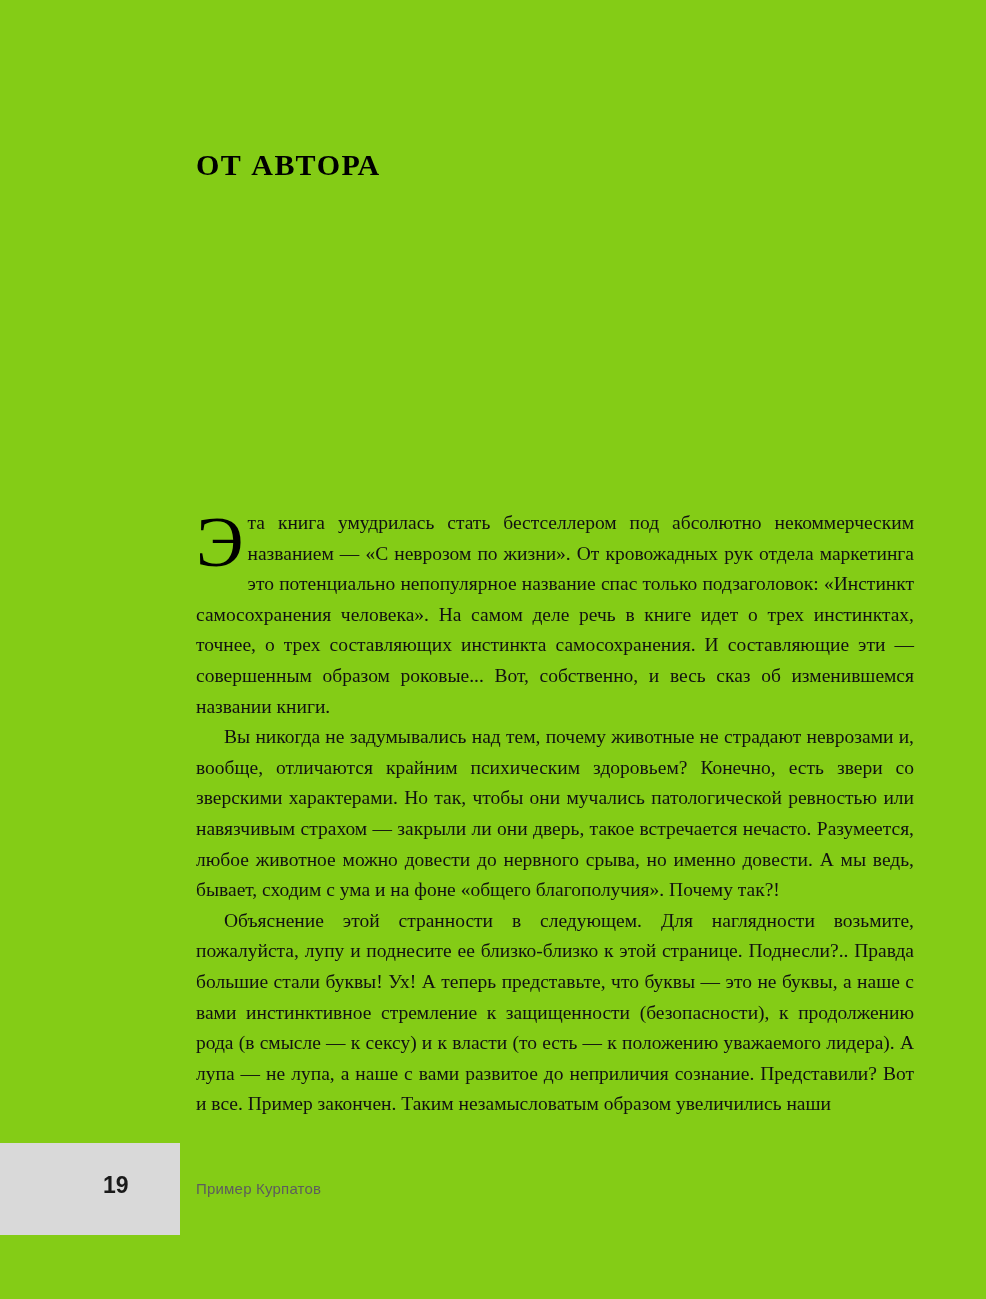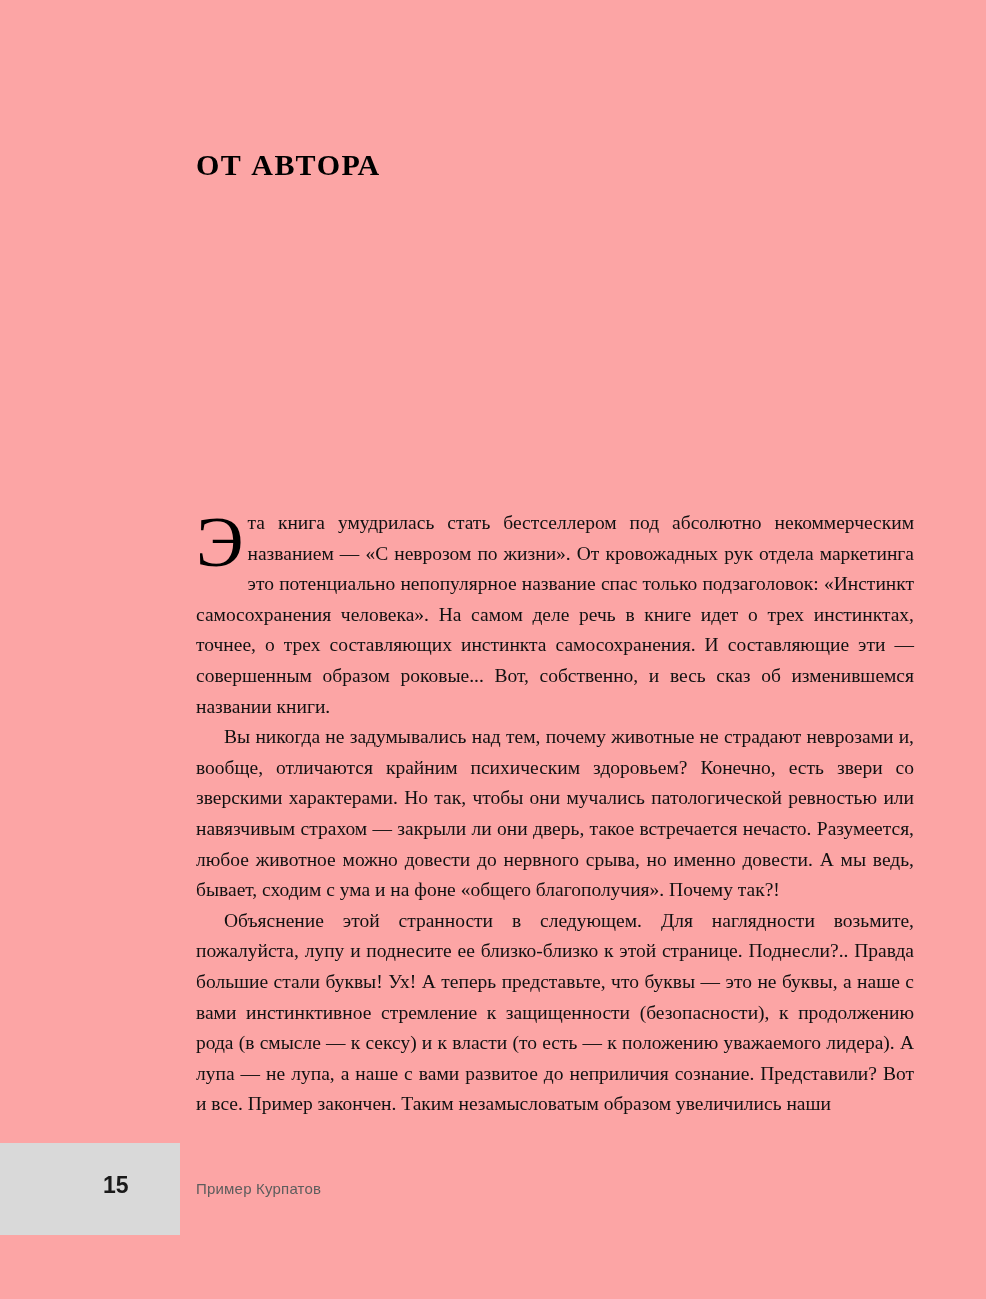--- a/index.html
+++ b/index.html
@@ -4,21 +4,21 @@
 <style>
   html, body {
     margin: 0;
     padding: 0;
     background: #ffffff;
   }
   .page {
     position: relative;
     width: 986px;
     height: 1299px;
-    background: #fca5a5;
+    background: #84cc16;
     overflow: hidden;
     font-family: "Liberation Serif", serif;
   }
 
   
   .heading {
     position: absolute;
     left: 196px;
     top: 128px;
     font-family: "Liberation Serif", serif;
@@ -95,16 +95,16 @@
 
   <h1 class="heading">ОТ АВТОРА</h1>
 
   <div class="body-block">
     <p class="first"><span class="dropcap">Э</span><span>та книга умудрилась стать бестселлером под абсолютно некоммерческим названием — «С неврозом по жизни». От кровожадных рук отдела маркетинга это потенциально непопулярное название спас только подзаголовок: «Инстинкт самосохранения человека». На самом деле речь в книге идет о трех инстинктах, точнее, о трех составляющих инстинкта самосохранения. И составляющие эти — совершенным образом роковые... Вот, собственно, и весь сказ об изменившемся названии книги.</span></p>
     <p>Вы никогда не задумывались над тем, почему животные не страдают неврозами и, вообще, отличаются крайним психическим здоровьем? Конечно, есть звери со зверскими характерами. Но так, чтобы они мучались патологической ревностью или навязчивым страхом — закрыли ли они дверь, такое встречается нечасто. Разумеется, любое животное можно довести до нервного срыва, но именно довести. А мы ведь, бывает, сходим с ума и на фоне «общего благополучия». Почему так?!</p>
     <p>Объяснение этой странности в следующем. Для наглядности возьмите, пожалуйста, лупу и поднесите ее близко-близко к этой странице. Поднесли?.. Правда большие стали буквы! Ух! А теперь представьте, что буквы — это не буквы, а наше с вами инстинктивное стремление к защищенности (безопасности), к продолжению рода (в смысле — к сексу) и к власти (то есть — к положению уважаемого лидера). А лупа — не лупа, а наше с вами развитое до неприличия сознание. Представили? Вот и все. Пример закончен. Таким незамысловатым образом увеличились наши</p>
   </div>
 
   <div class="footer-block"></div>
-  <div class="page-number">15</div>
+  <div class="page-number">19</div>
   <div class="footer-author">Пример Курпатов</div>
 
 </div>
 
 </body></html>

